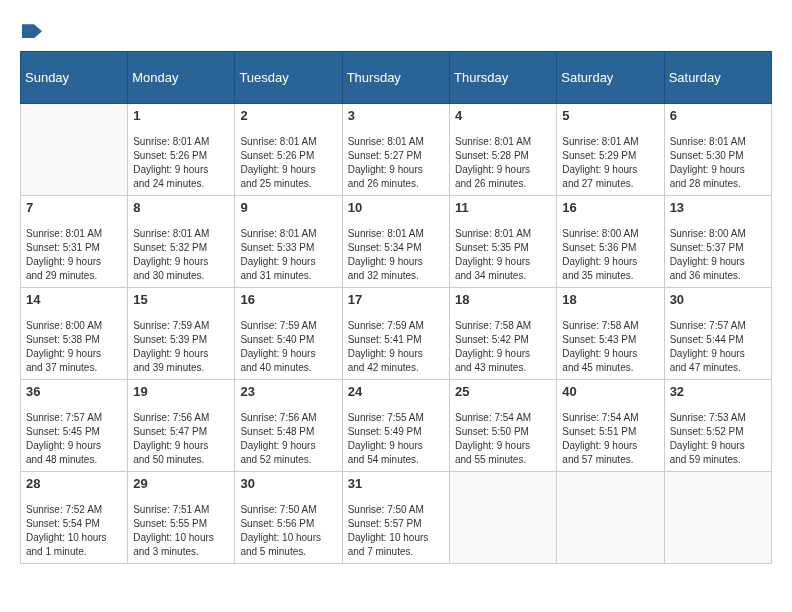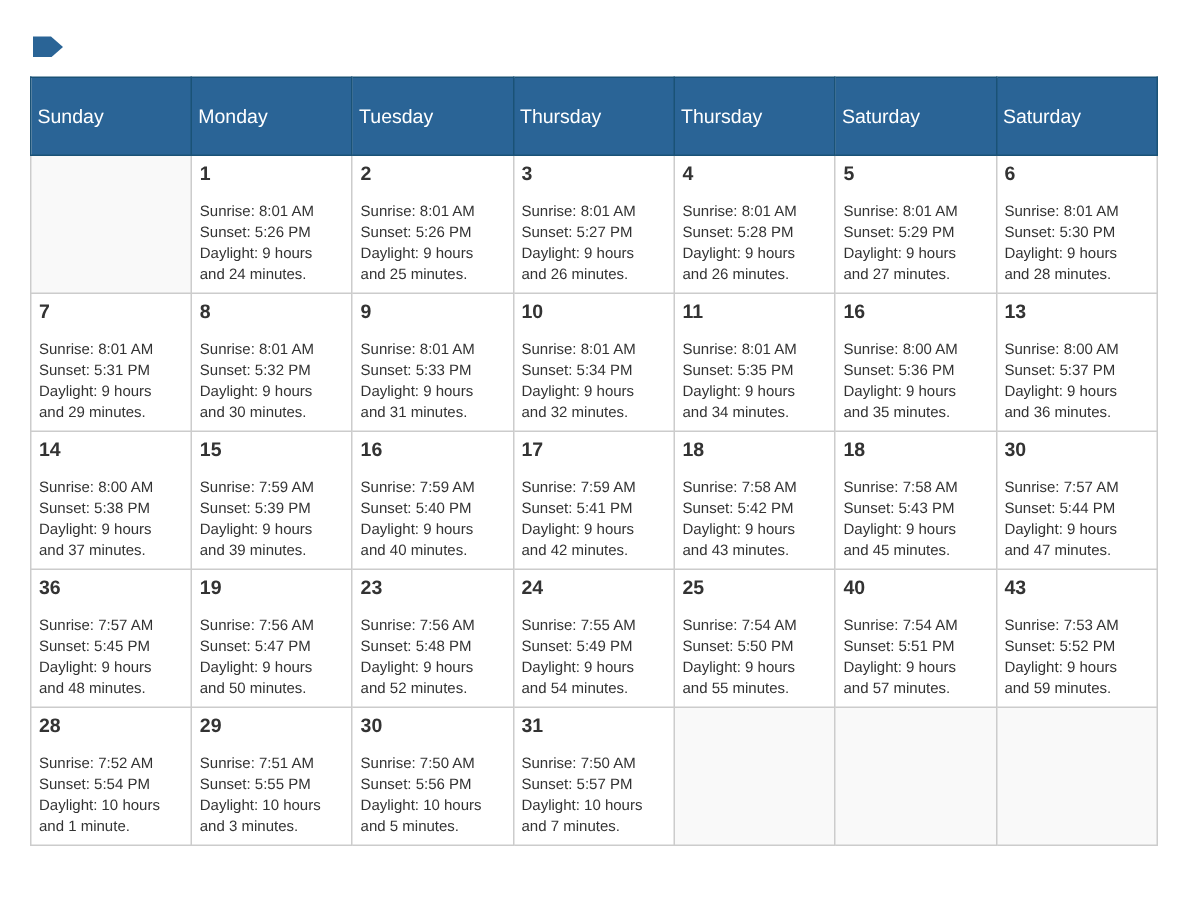--- a/index.html
+++ b/index.html
@@ -219,21 +219,21 @@
         </td>
         <td>
           <span class="day-num">25</span>
           <div class="day-info">Sunrise: 7:54 AM<br>Sunset: 5:50 PM<br>Daylight: 9 hours<br>and 55 minutes.</div>
         </td>
         <td>
           <span class="day-num">40</span>
           <div class="day-info">Sunrise: 7:54 AM<br>Sunset: 5:51 PM<br>Daylight: 9 hours<br>and 57 minutes.</div>
         </td>
         <td>
-          <span class="day-num">43</span>
+          <span class="day-num">32</span>
           <div class="day-info">Sunrise: 7:53 AM<br>Sunset: 5:52 PM<br>Daylight: 9 hours<br>and 59 minutes.</div>
         </td>
       </tr>
       <tr>
         <td>
           <span class="day-num">28</span>
           <div class="day-info">Sunrise: 7:52 AM<br>Sunset: 5:54 PM<br>Daylight: 10 hours<br>and 1 minute.</div>
         </td>
         <td>
           <span class="day-num">29</span>

